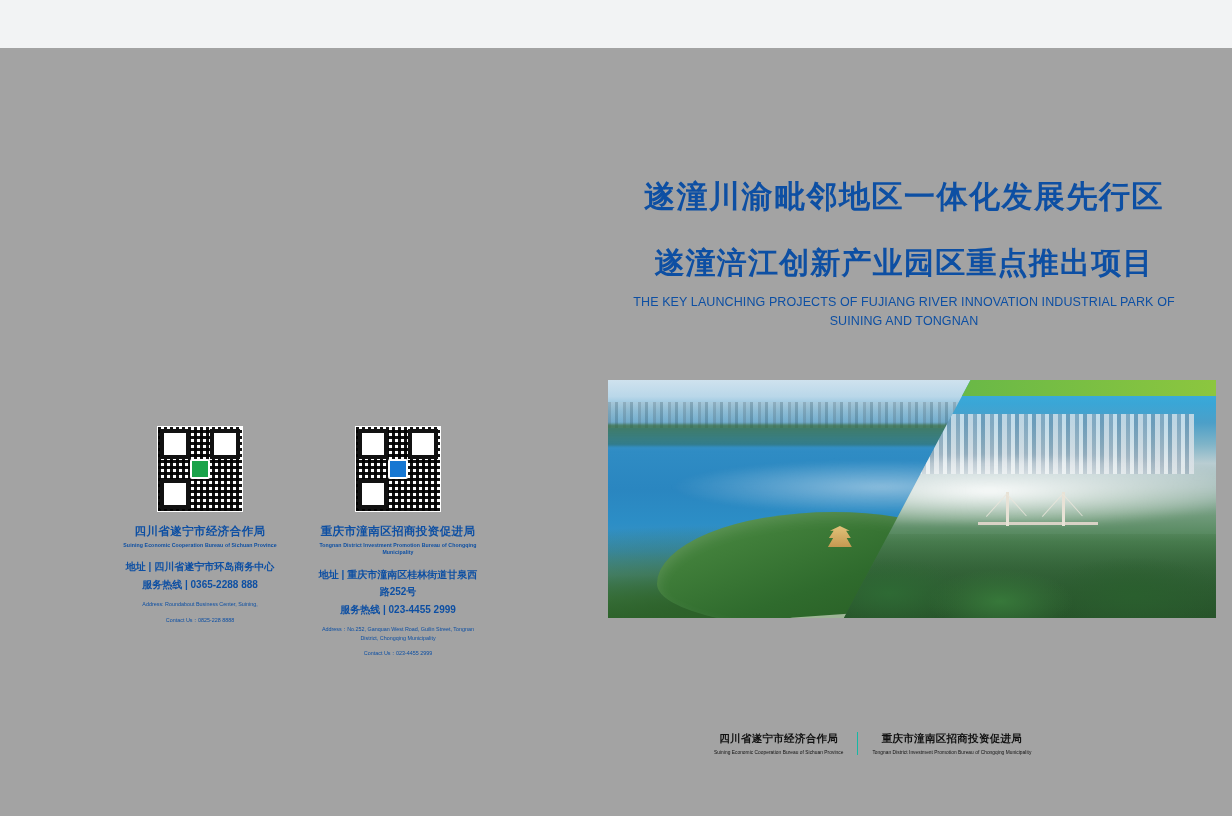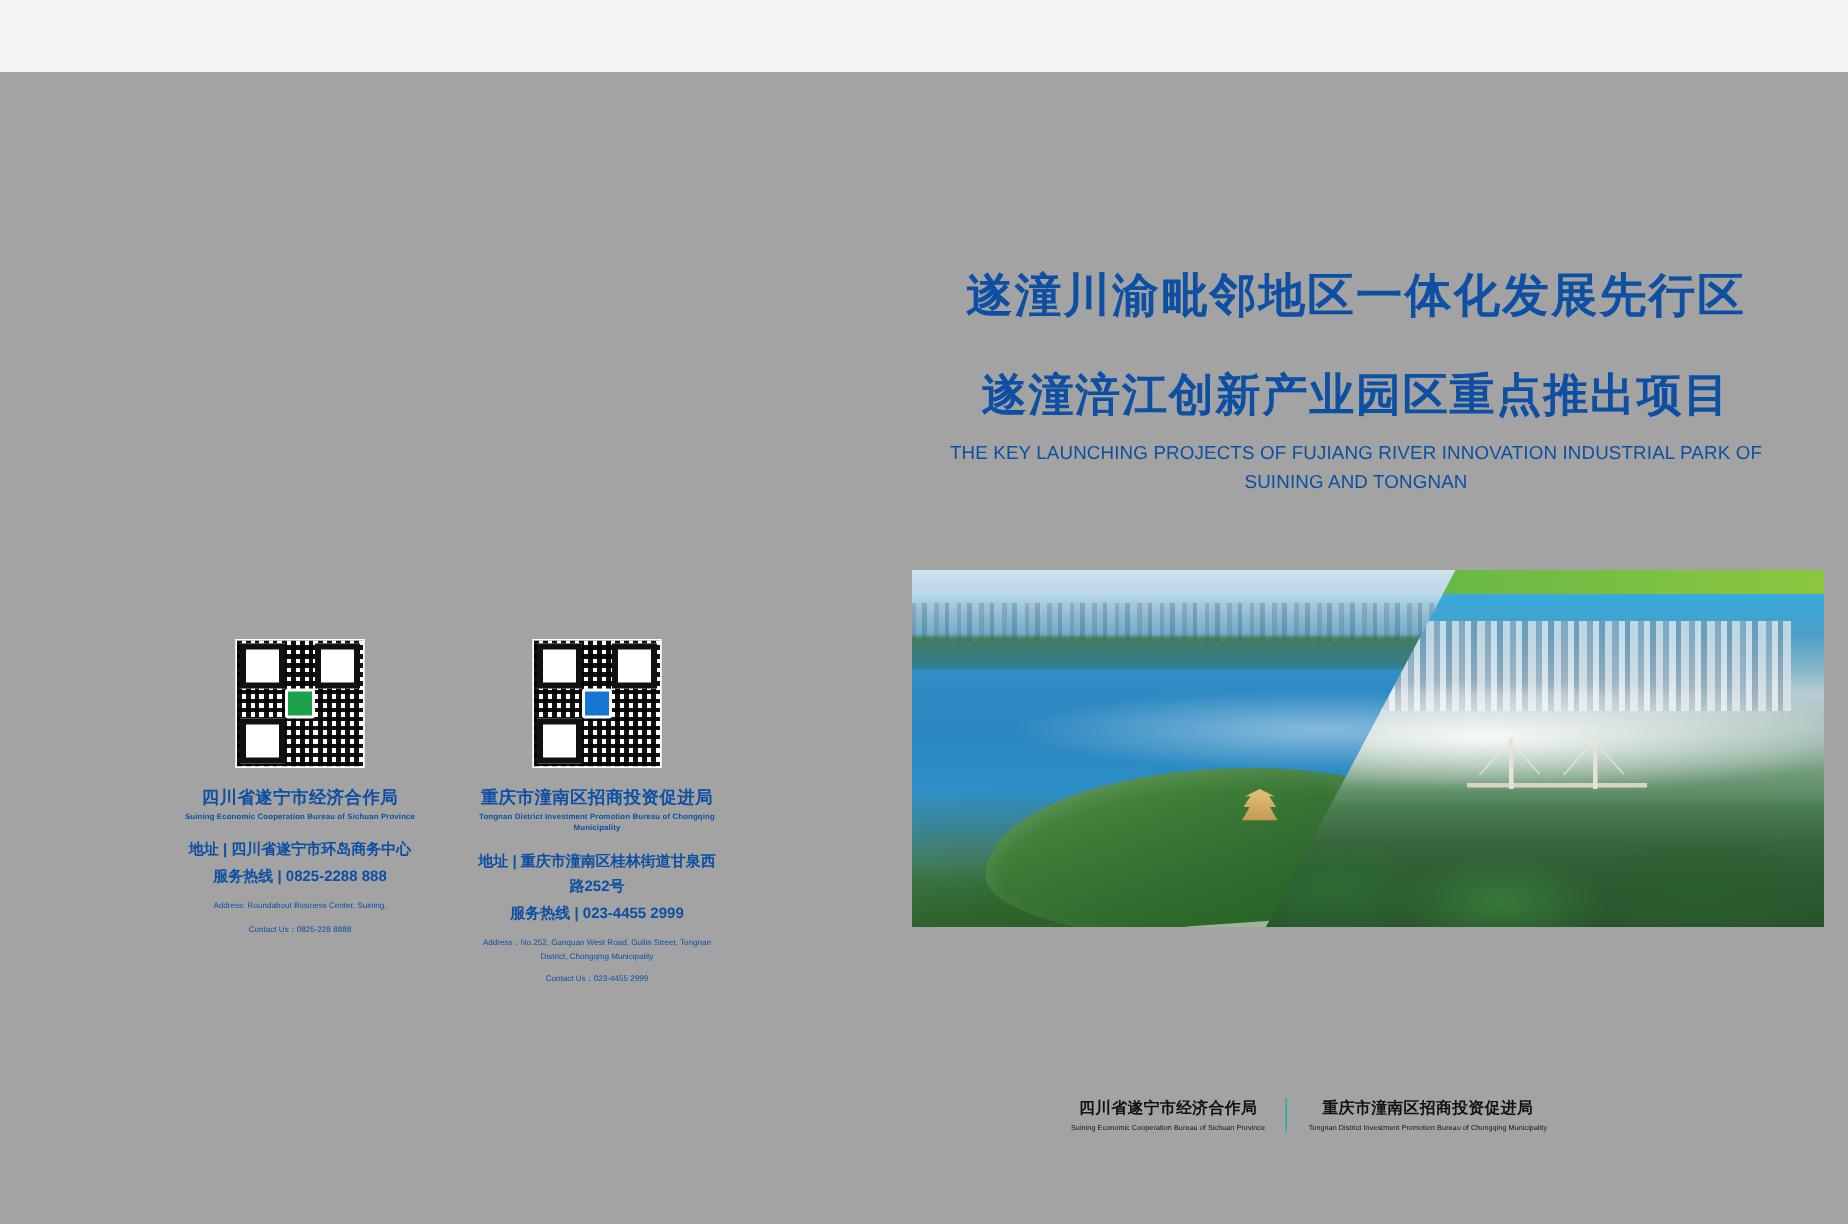--- a/index.html
+++ b/index.html
@@ -401,21 +401,21 @@
   <div class="contacts">
 
     <div class="contact-card">
       <div class="qr wechat">
         <span class="eye3"></span>
         <span class="logo"></span>
       </div>
       <div class="org-name">四川省遂宁市经济合作局</div>
       <div class="org-name-en">Suining Economic Cooperation Bureau of Sichuan Province</div>
       <div class="org-addr">地址 | 四川省遂宁市环岛商务中心</div>
-      <div class="org-addr" style="margin-top:0">服务热线 | 0825-2288 888</div>
+      <div class="org-addr" style="margin-top:0">服务热线 | 0365-2288 888</div>
       <div class="org-addr-en">Address: Roundabout Business Center, Suining,</div>
       <div class="org-contact-en">Contact Us：0825-228 8888</div>
     </div>
 
     <div class="contact-card">
       <div class="qr alipay">
         <span class="eye3"></span>
         <span class="logo"></span>
       </div>
       <div class="org-name">重庆市潼南区招商投资促进局</div>

